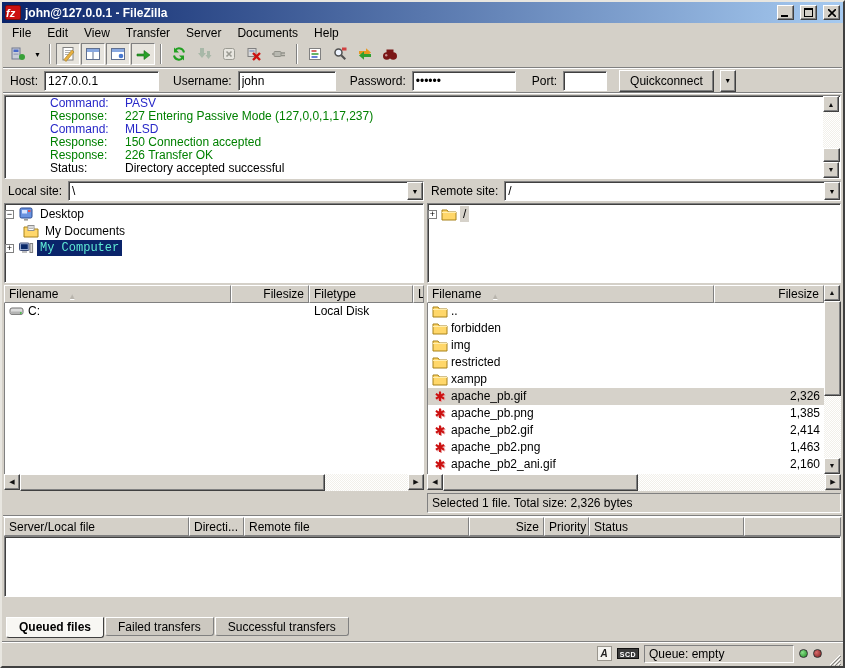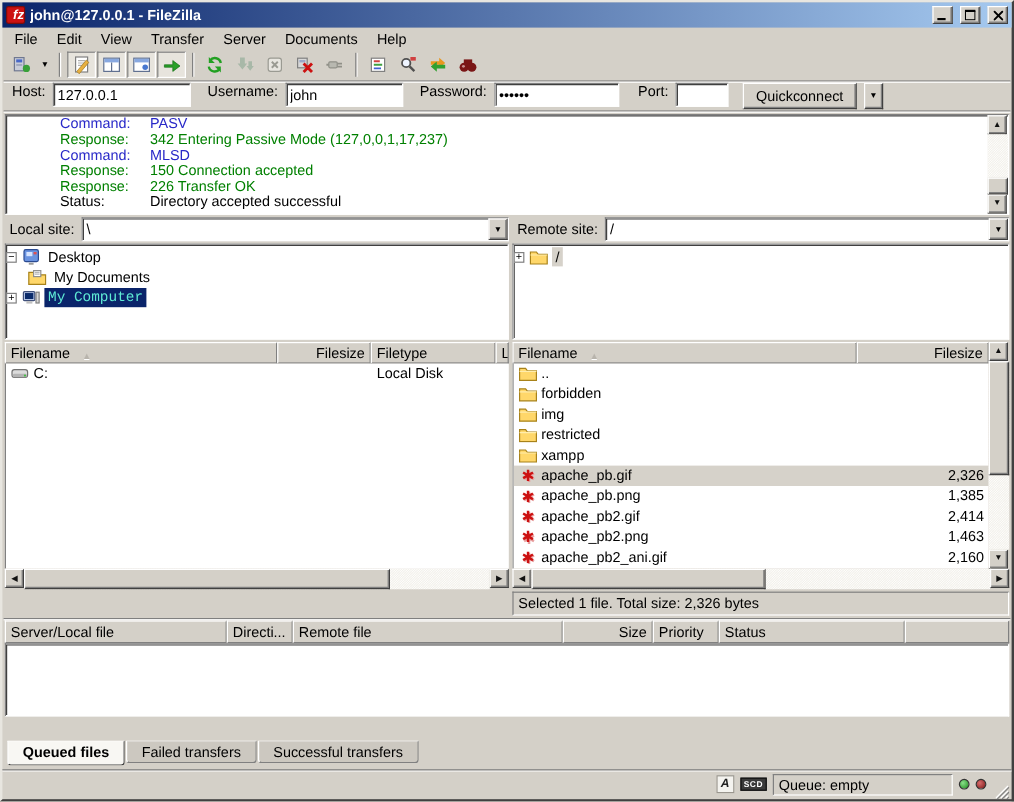--- a/index.html
+++ b/index.html
@@ -9,40 +9,40 @@
     border:2px solid;border-color:#e8e6e0 #404040 #404040 #e8e6e0;display:flex;flex-direction:column;}
 
   
   .sunken{border:1px solid;border-color:#808080 #fff #fff #808080;box-shadow:inset 1px 1px 0 #404040;background:#fff;}
   .groove{height:2px;border-top:1px solid #808080;border-bottom:1px solid #fff;margin:0 1px;}
 
   
   .titlebar{height:22px;display:flex;align-items:center;padding:0 3px;gap:4px;
     background:linear-gradient(to right,var(--c-titlebar-start,#0a246a),var(--c-titlebar-end,#a6caf0));}
   .fz-ico{width:16px;height:15px;background:var(--c-brand-red,#cc1111);color:#fff;font-weight:bold;font-style:italic;
-    font-size:11px;line-height:15px;text-align:right;border:1px solid #7a0c0c;border-radius:2px;flex:0 0 auto;}
+    font-size:11px;line-height:15px;text-align:left;border:1px solid #7a0c0c;border-radius:2px;flex:0 0 auto;}
   .title-text{color:#fff;font-weight:bold;font-size:12px;flex:1;white-space:nowrap;overflow:hidden;}
   .winbtn{width:17px;height:15px;background:#d4d0c8;border:1px solid;border-color:#fff #404040 #404040 #fff;
     box-shadow:inset -1px -1px 0 #808080;display:flex;align-items:center;justify-content:center;margin-left:2px;}
   .winbtn svg{display:block;}
 
   
   .menubar{height:19px;display:flex;align-items:center;padding-left:2px;}
   .menu-item{padding:2px 8px;cursor:default;}
 
   
   .toolbar{height:26px;display:flex;align-items:center;padding-left:4px;gap:1px;}
   .tb-btn{width:24px;height:22px;display:flex;align-items:center;justify-content:center;border:1px solid transparent;}
   .tb-btn.pressed{border-color:#808080 #fff #fff #808080;background:#e7e4dd;}
   .tb-drop{width:13px;height:22px;display:flex;align-items:center;justify-content:center;font-size:7px;}
   .tb-sep{width:2px;height:20px;border-left:1px solid #808080;border-right:1px solid #fff;margin:0 4px;}
   .tb-btn svg{display:block;}
 
   
-  .quickbar{height:24px;display:flex;padding:0 8px;gap:6px;}
+  .quickbar{height:24px;display:flex;align-items:center;padding:0 8px;gap:6px;}
   .q-label{white-space:nowrap;}
   .q-input{height:20px;border:1px solid;border-color:#808080 #fff #fff #808080;box-shadow:inset 1px 1px 0 #404040;
     background:#fff;font-family:"Liberation Sans",sans-serif;font-size:12px;padding:0 3px;outline:none;}
   .qc-btn{height:22px;padding:0 10px;background:#d4d0c8;border:1px solid;border-color:#fff #404040 #404040 #fff;
     box-shadow:inset -1px -1px 0 #808080;font-family:"Liberation Sans",sans-serif;font-size:12px;}
   .qc-drop{width:16px;height:22px;background:#d4d0c8;border:1px solid;border-color:#fff #404040 #404040 #fff;
     box-shadow:inset -1px -1px 0 #808080;font-size:7px;display:flex;align-items:center;justify-content:center;}
 
   
   .logwrap{height:86px;margin:1px 2px 0 2px;display:flex;}
@@ -106,21 +106,21 @@
   .panestatus{height:20px;border:1px solid;border-color:#808080 #fff #fff #808080;
     display:flex;align-items:center;padding:0 4px;margin-top:2px;white-space:nowrap;overflow:hidden;}
 
   
   .lc-name{width:227px;} .lc-size{width:78px;} .lc-type{width:104px;} .lc-l{flex:1;}
   
   .rc-name{width:287px;} .rc-size{flex:1;}
 
   
   .queueheader{height:20px;display:flex;margin:0 2px;}
-  .qc0{width:185px;} .qc1{width:55px;} .qc2{width:225px;} .qc3{width:75px;} .qc4{width:55px;} .qc5{width:155px;} .qc6{flex:1;}
+  .qc0{width:185px;} .qc1{width:55px;} .qc2{width:225px;} .qc3{width:75px;} .qc4{width:45px;} .qc5{width:155px;} .qc6{flex:1;}
   .queuebody{height:62px;margin:0 2px;background:#fff;border:1px solid;border-color:#808080 #fff #fff #808080;
     box-shadow:inset 1px 1px 0 #404040;}
 
   
   .tabs{height:21px;display:flex;align-items:flex-start;padding-left:4px;margin-top:20px;gap:1px;}
   .tab{height:19px;padding:2px 12px;background:#ccc8c0;border:1px solid;border-color:#fff #808080 #808080 #fff;
     border-radius:0 0 3px 3px;white-space:nowrap;}
   .tab.active{background:#f8f7f3;font-weight:bold;height:21px;border-color:#fff #404040 #404040 #fff;}
 
   
@@ -295,21 +295,21 @@
   <div class="groove"></div>
 
   <div class="logwrap sunken">
     <div class="logpane">
       <div class="log-line log-command">
         <span class="log-label">Command:</span>
         <span>PASV</span>
       </div>
       <div class="log-line log-response">
         <span class="log-label">Response:</span>
-        <span>342 Entering Passive Mode (127,0,0,1,17,237)</span>
+        <span>227 Entering Passive Mode (127,0,0,1,17,237)</span>
       </div>
       <div class="log-line log-command">
         <span class="log-label">Command:</span>
         <span>MLSD</span>
       </div>
       <div class="log-line log-response">
         <span class="log-label">Response:</span>
         <span>150 Connection accepted</span>
       </div>
       <div class="log-line log-response">

